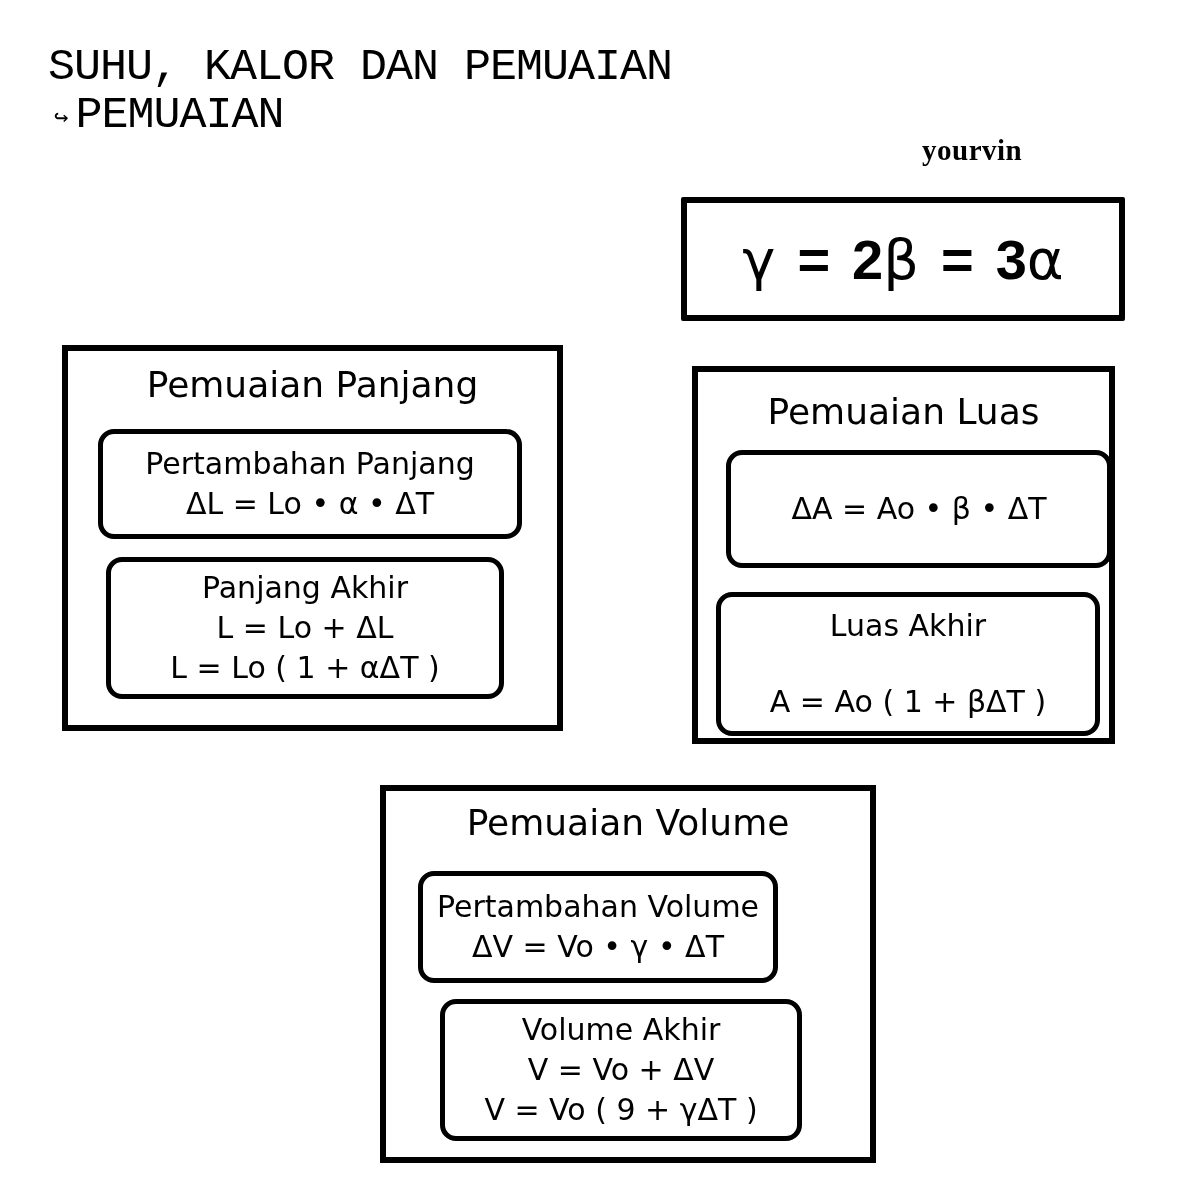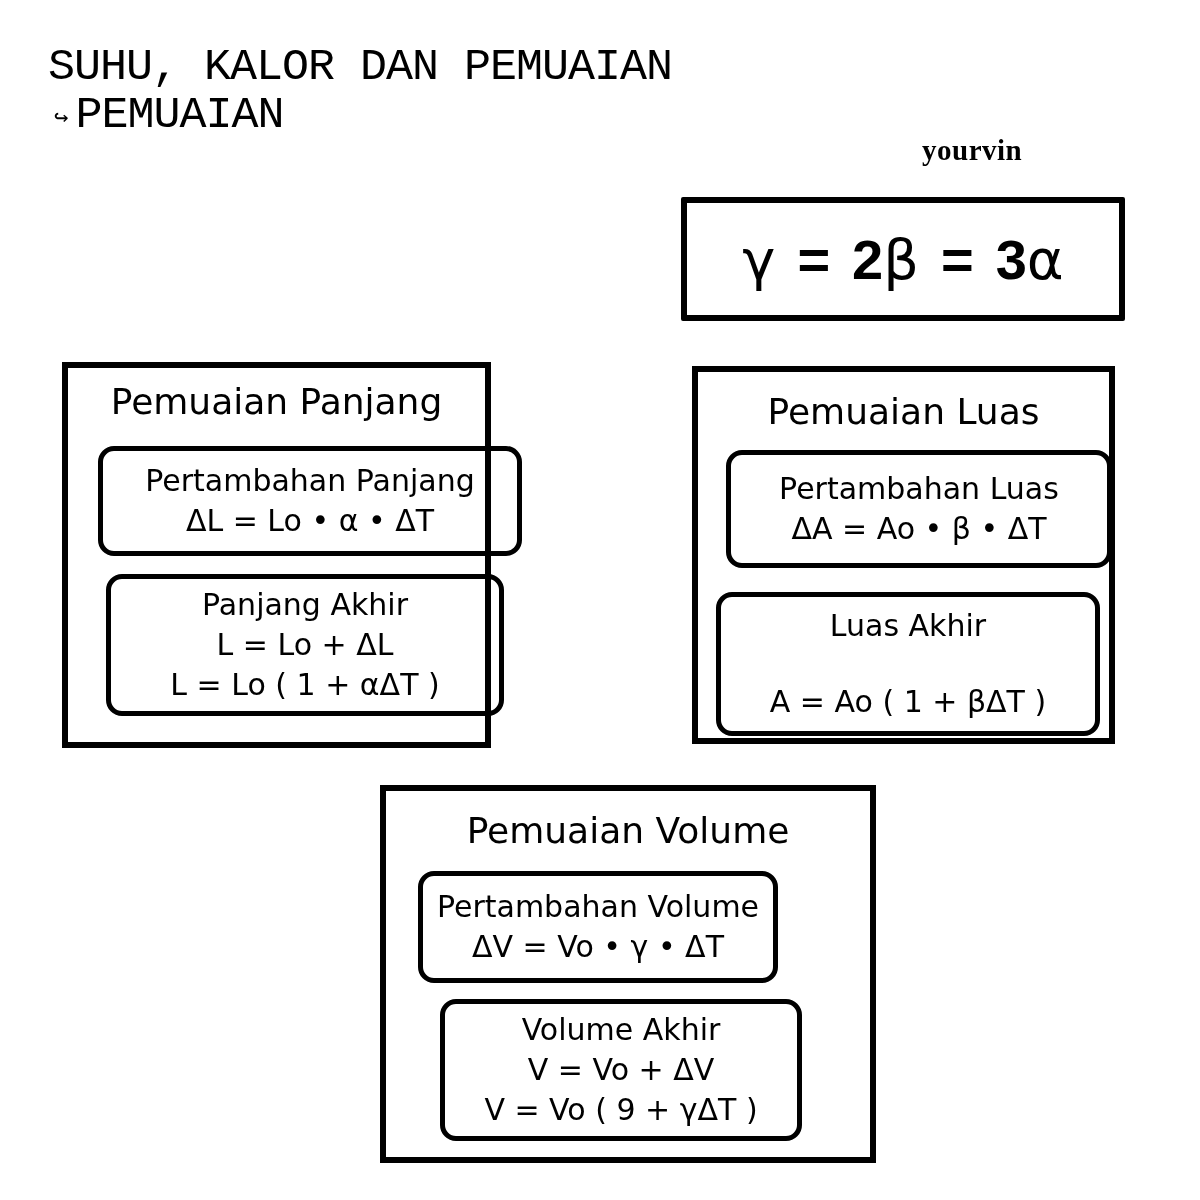--- a/index.html
+++ b/index.html
@@ -8,21 +8,21 @@
     .title .line2 { display:flex; align-items:baseline; }
     .title .arrow { font-size:24px; margin-right:8px; margin-left:6px; position:relative; top:-2px; }
     .brand { position:absolute; left:922px; top:134px; font-size:29px; font-weight:bold; font-family:Liberation Serif, serif; letter-spacing:0.5px; }
     .relation { position:absolute; left:681px; top:197px; width:444px; height:124px; border:6px solid #000; box-sizing:border-box; border-radius:2px; display:flex; align-items:center; justify-content:center; font-size:56px; font-family:"DejaVu Sans", sans-serif; }
     .relation .b { font-weight:bold; font-family:"Liberation Sans", sans-serif; }
     .relation .sp { display:inline-block; width:22px; }
     .panel { position:absolute; border:6px solid #000; box-sizing:border-box; }
     .panel .ptitle { position:absolute; left:0; right:0; text-align:center; font-size:36px; line-height:40px; }
     .box { position:absolute; border:5px solid #000; border-radius:16px; box-sizing:border-box; text-align:center; font-size:30px; line-height:40px; display:flex; flex-direction:column; justify-content:center; }
     .box span { display:block; white-space:nowrap; }
-    #p-panjang { left:62px; top:362px; width:429px; height:386px;padding-left:24px; }
+    #p-panjang { left:62px; top:345px; width:501px; height:386px;padding-left:24px; }
     #p-luas { left:692px; top:366px; width:423px; height:378px; }
     #p-volume { left:380px; top:785px; width:496px; height:378px; }
   </style>
 </head>
 <body>
 
 <div class="title">
   <div>SUHU, KALOR DAN PEMUAIAN</div>
   <div class="line2">
     <span class="arrow">↪</span>
@@ -55,31 +55,30 @@
   <div class="box" style="left:38px; top:206px; width:398px; height:142px;">
     <span>Panjang Akhir</span>
     <span>L = Lo + ΔL</span>
     <span>L = Lo ( 1 + αΔT )</span>
   </div>
 </div>
 
 <div class="panel" id="p-luas">
   <div class="ptitle" style="top:20px;">Pemuaian Luas</div>
   <div class="box" style="left:28px; top:78px; width:386px; height:118px;">
-    <span>Pertambahan Luas</span>
     <span>ΔA = Ao • β • ΔT</span>
   </div>
   <div class="box" style="left:18px; top:220px; width:384px; height:144px;gap:36px;">
     <span>Luas Akhir</span>
     <span>A = Ao ( 1 + βΔT )</span>
   </div>
 </div>
 
 <div class="panel" id="p-volume">
-  <div class="ptitle" style="top:20px;">Pemuaian Volume</div>
+  <div class="ptitle" style="top:12px;">Pemuaian Volume</div>
   <div class="box" style="left:32px; top:80px; width:360px; height:112px;">
     <span>Pertambahan Volume</span>
     <span>ΔV = Vo • γ • ΔT</span>
   </div>
   <div class="box" style="left:54px; top:208px; width:362px; height:142px;">
     <span>Volume Akhir</span>
     <span>V = Vo + ΔV</span>
     <span>V = Vo ( 9 + γΔT )</span>
   </div>
 </div>

